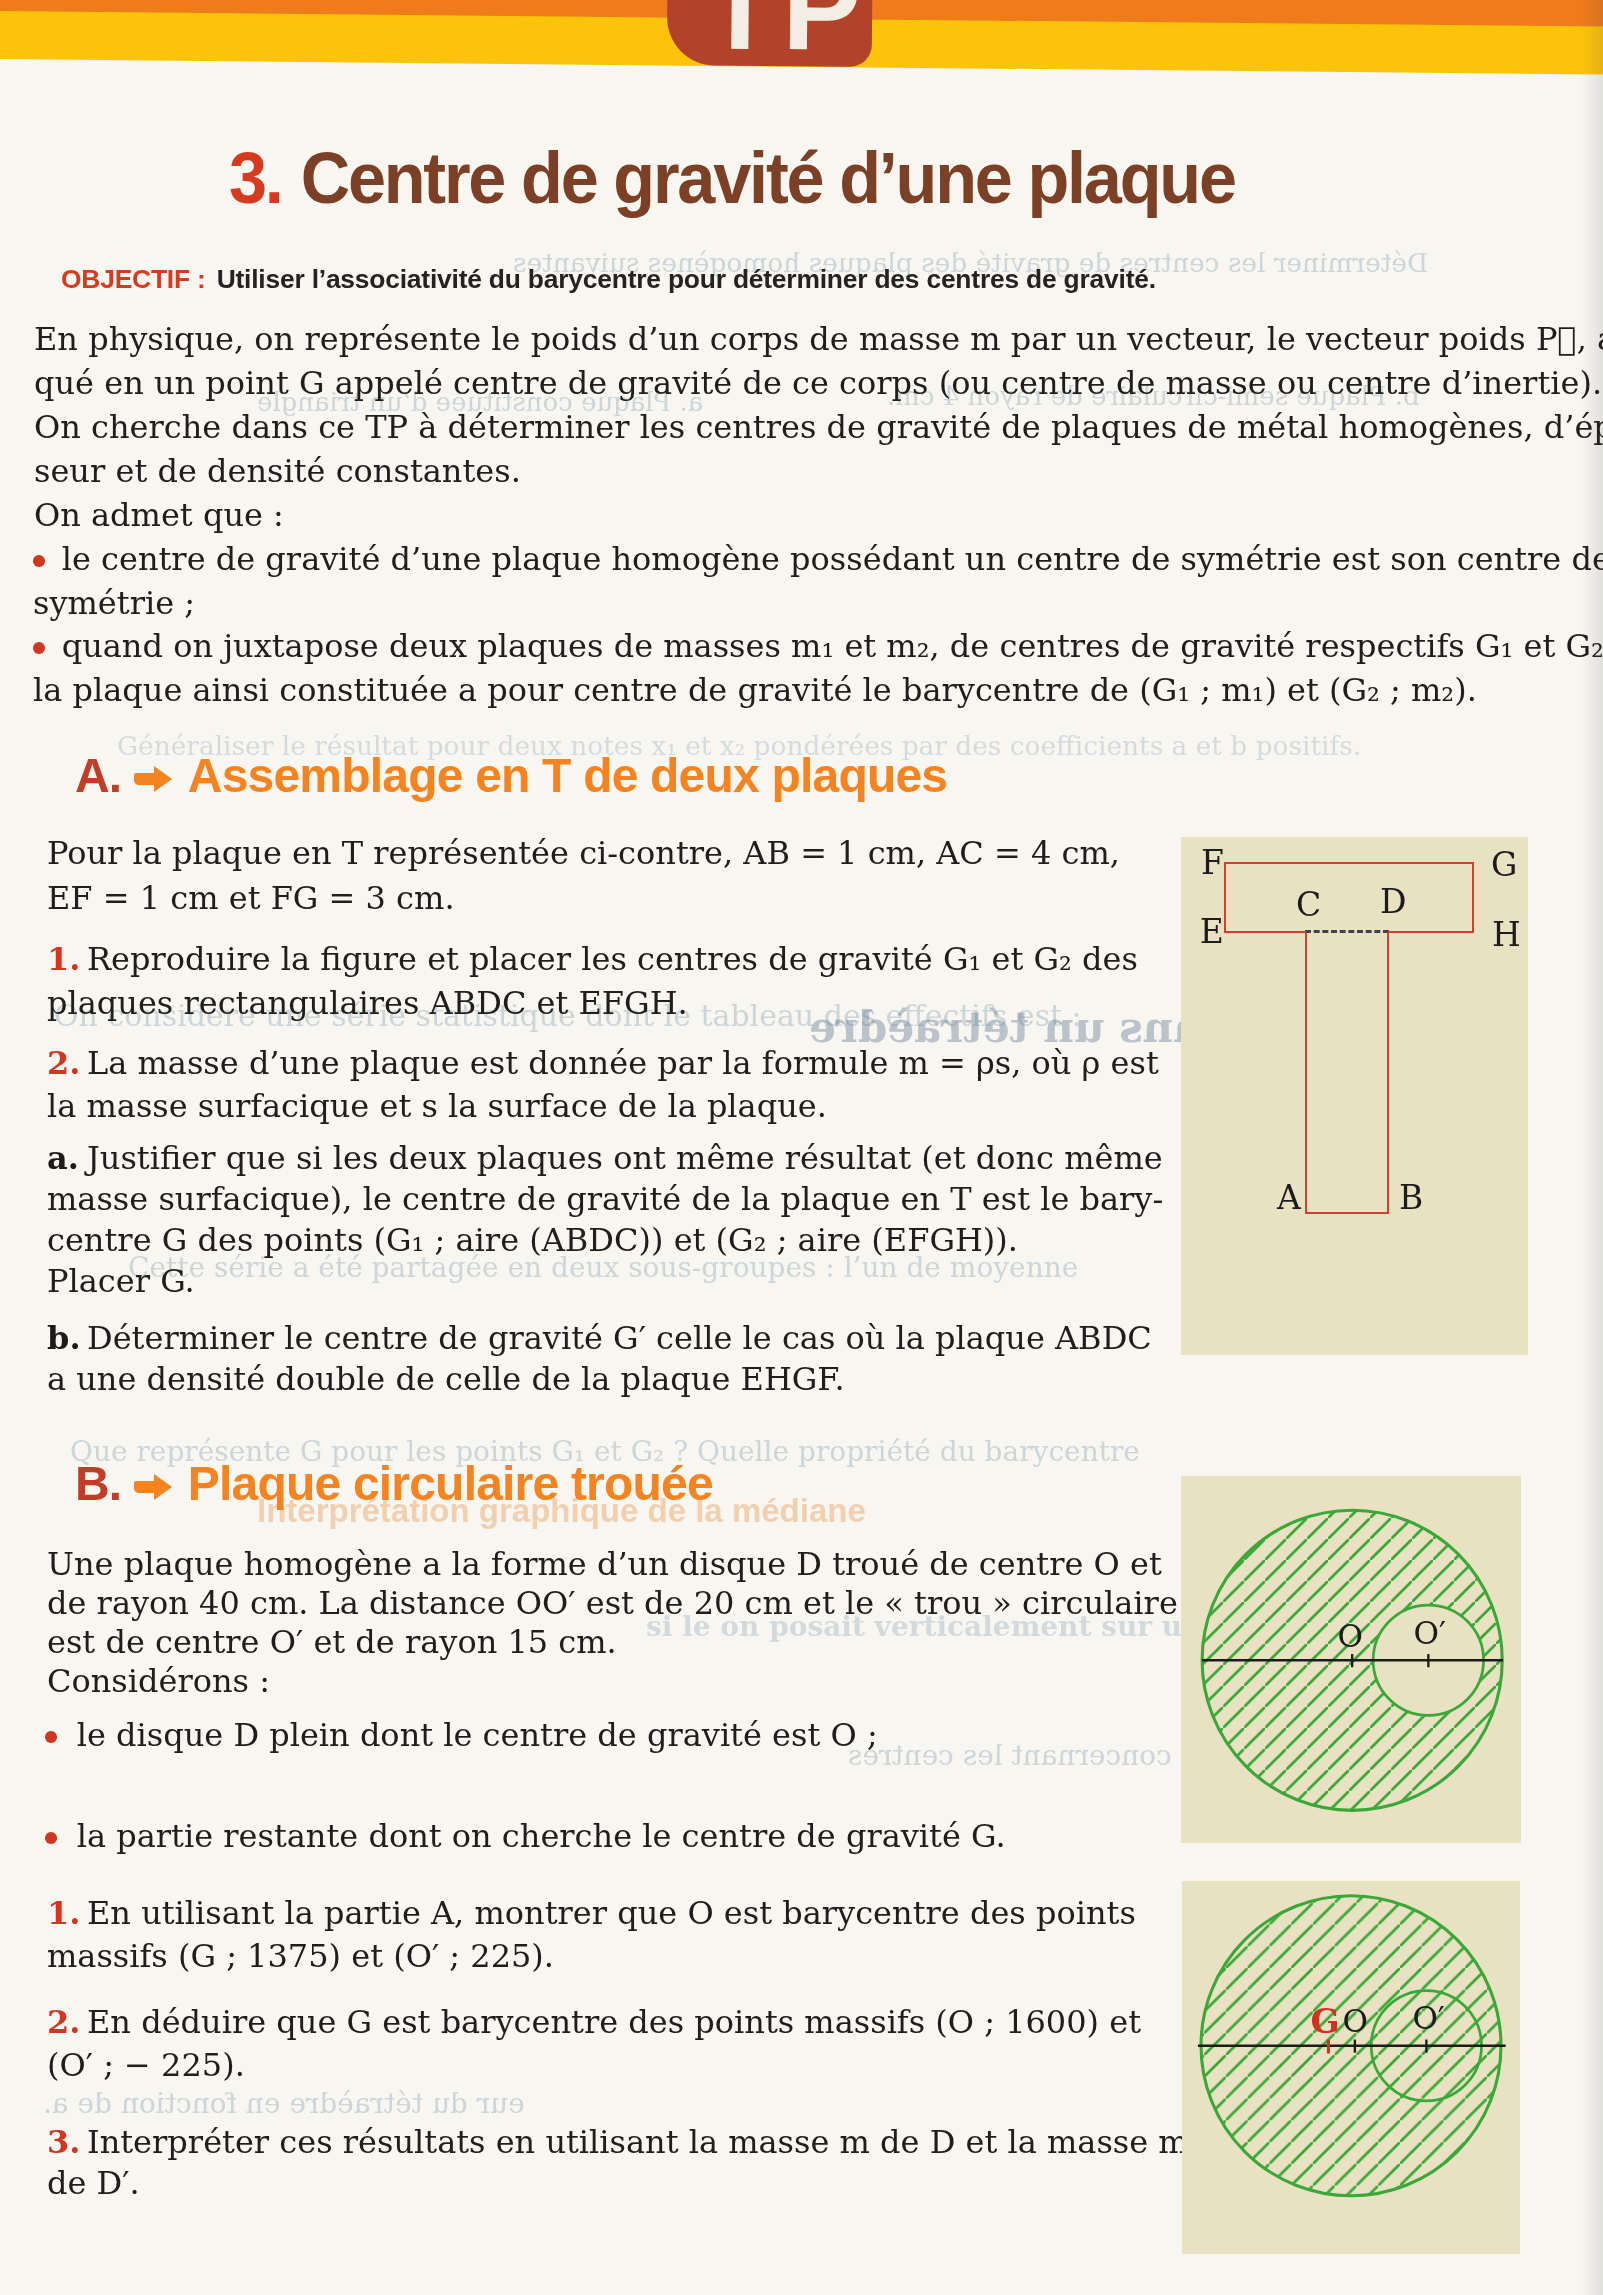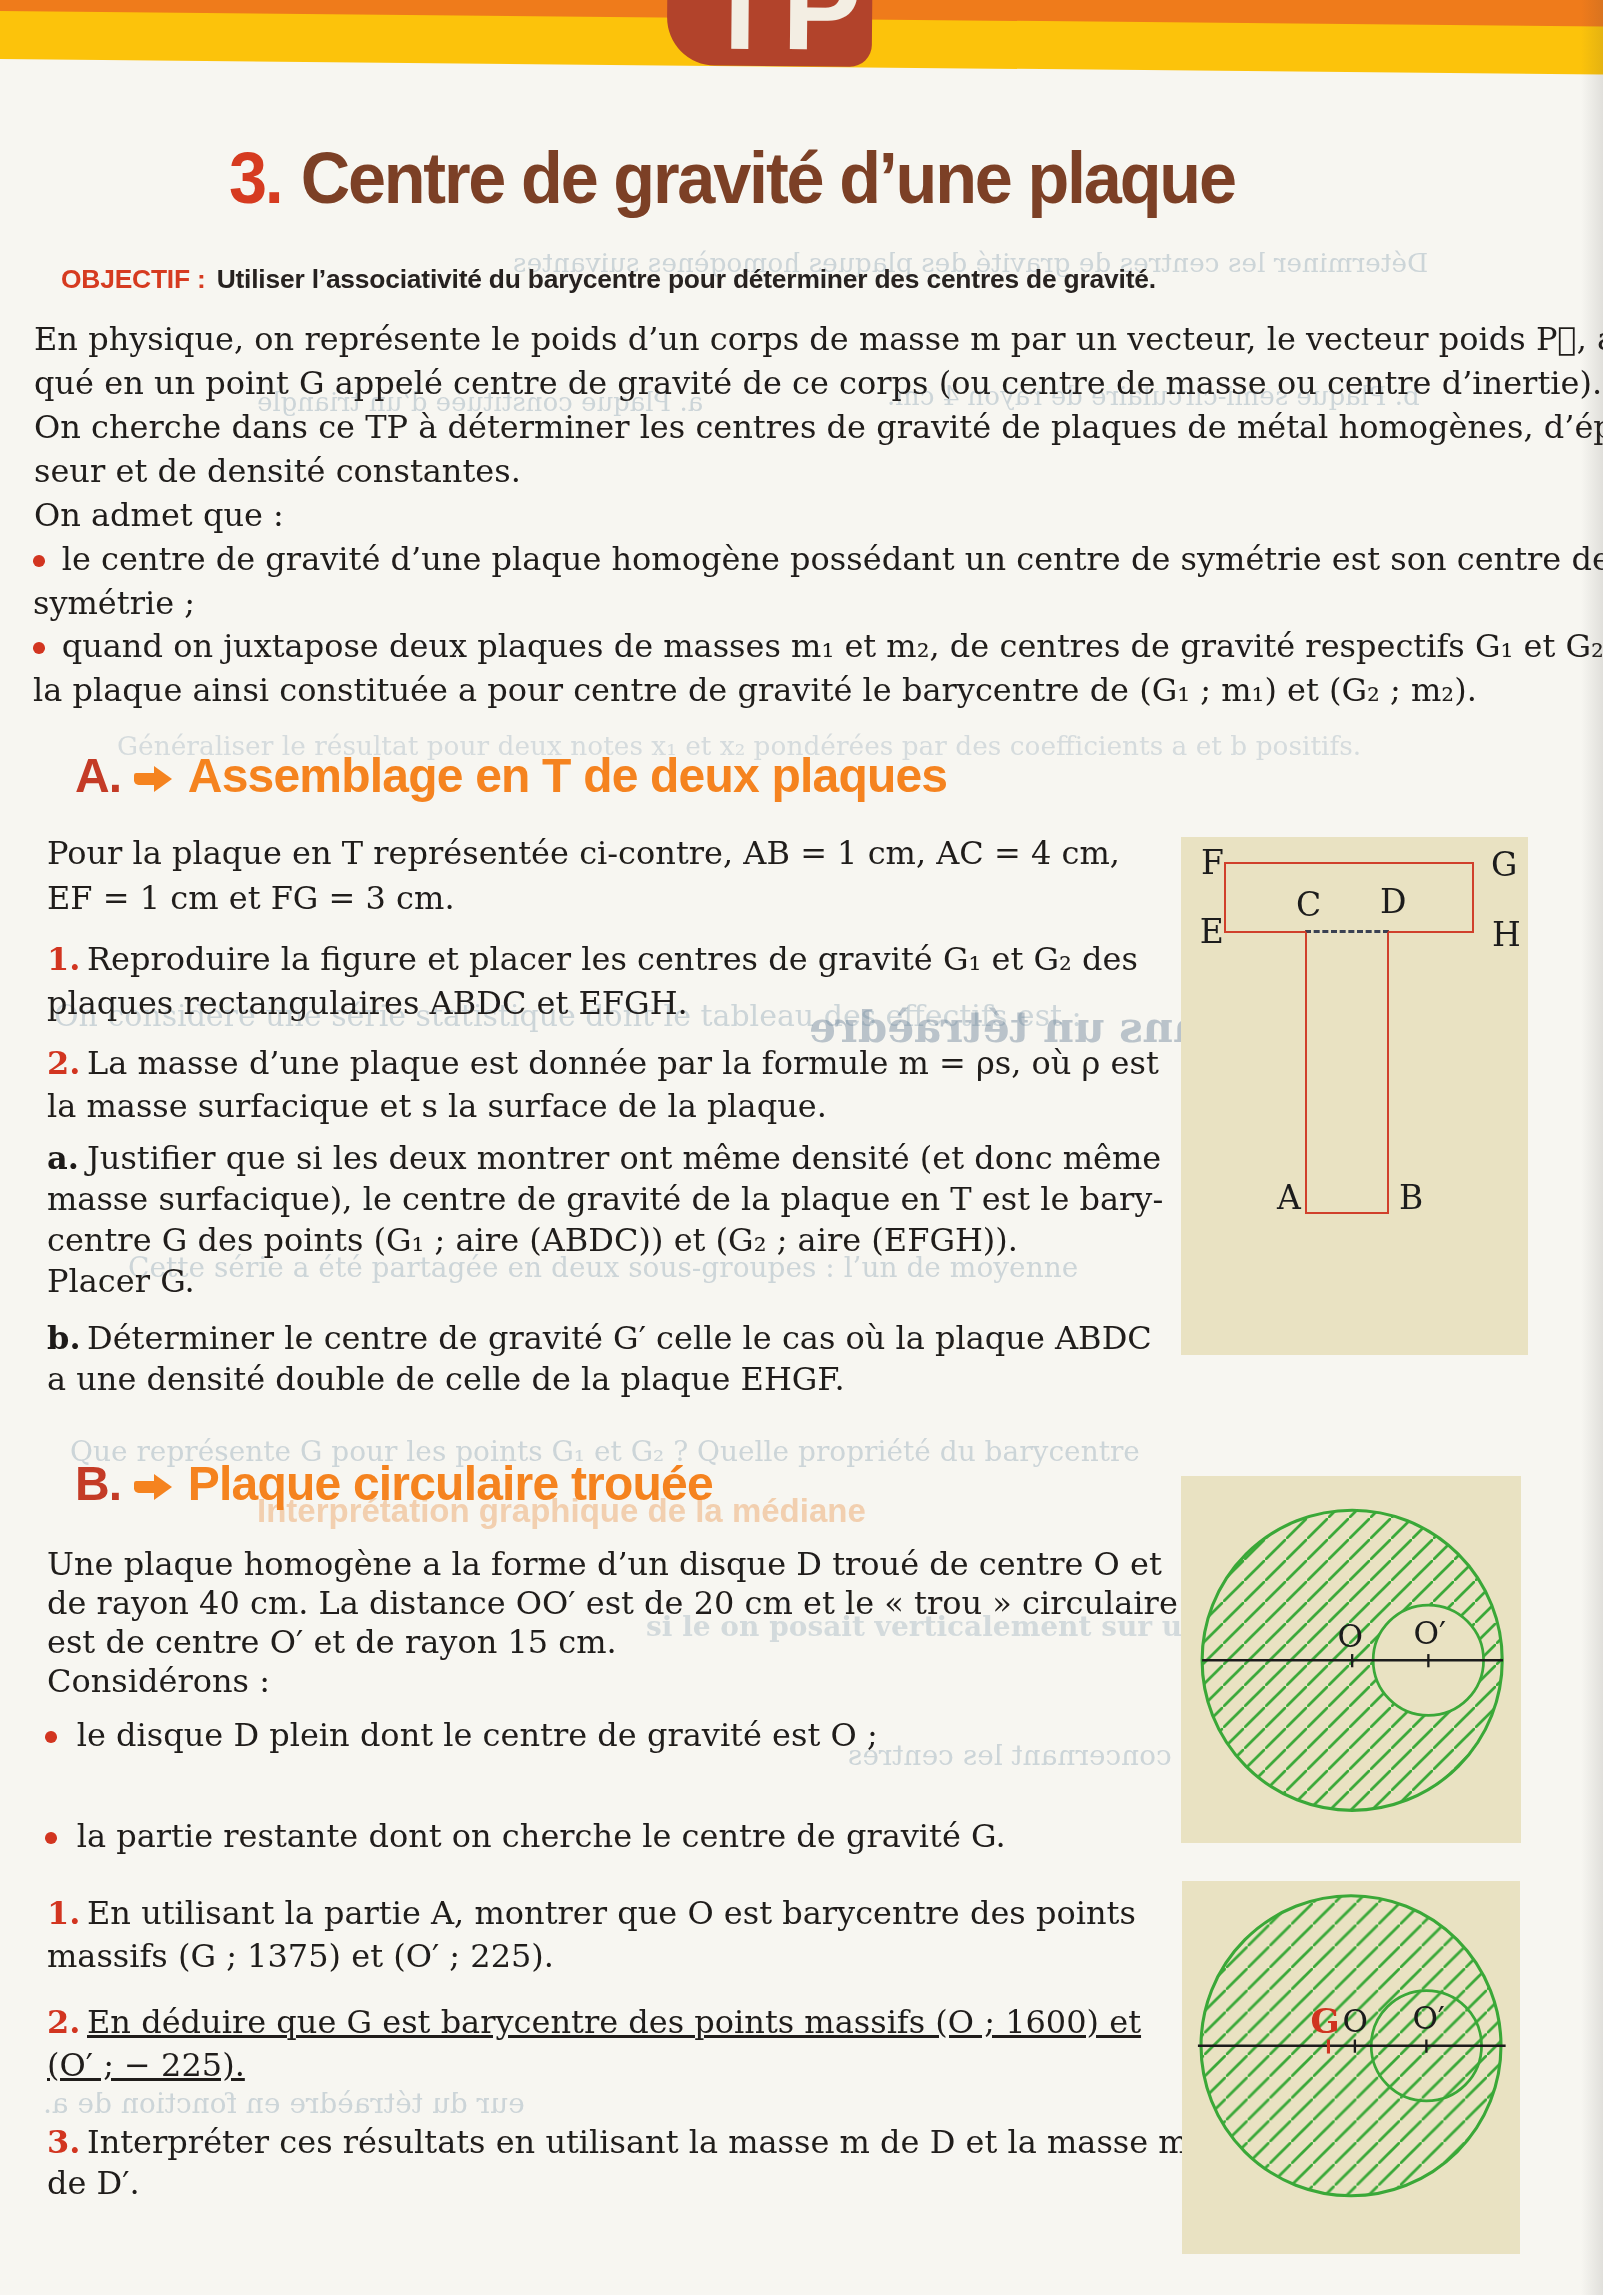--- a/index.html
+++ b/index.html
@@ -58,21 +58,21 @@
   #pA{left:47px;top:831px;line-height:45px;}
   #aq1{left:47px;top:937px;line-height:44px;}
   #aq2{left:47px;top:1042px;line-height:43px;}
   #aqa{left:47px;top:1138px;line-height:41px;}
   #aqb{left:47px;top:1318px;line-height:41px;}
   #pB{left:47px;top:1545px;line-height:39px;}
   #bb1{left:45px;top:1716px;}
   #bb2{left:45px;top:1764px;}
   #bb3{left:45px;top:1817px;}
   #bq1{left:47px;top:1892px;line-height:43px;}
-  #bq2{left:47px;top:2001px;line-height:43px;text-decoration:underline;}
+  #bq2{left:47px;top:2001px;line-height:43px;}
   #bq3{left:47px;top:2122px;line-height:41px;}
 
   .num{color:#d23520;font-weight:bold;display:inline-block;min-width:40px;}
   .abnum{color:#1d1a18;font-weight:bold;display:inline-block;min-width:40px;}
 
   
   .panel{position:absolute;background:#e9e2c2;}
   #panel-t{left:1181px;top:837px;width:347px;height:518px;}
   #panel-d1{left:1181px;top:1476px;width:340px;height:367px;}
   #panel-d2{left:1182px;top:1881px;width:338px;height:373px;}
@@ -172,21 +172,21 @@
     <div class="ln"><span class="num">1.</span><span>Reproduire la figure et placer les centres de gravité G₁ et G₂ des</span></div>
     <div class="ln">plaques rectangulaires ABDC et EFGH.</div>
   </div>
 
   <div class="blk" id="aq2">
     <div class="ln"><span class="num">2.</span><span>La masse d’une plaque est donnée par la formule m = ρs, où ρ est</span></div>
     <div class="ln">la masse surfacique et s la surface de la plaque.</div>
   </div>
 
   <div class="blk" id="aqa">
-    <div class="ln"><span class="abnum">a.</span><span>Justifier que si les deux montrer ont même densité (et donc même</span></div>
+    <div class="ln"><span class="abnum">a.</span><span>Justifier que si les deux plaques ont même résultat (et donc même</span></div>
     <div class="ln">masse surfacique), le centre de gravité de la plaque en T est le bary-</div>
     <div class="ln">centre G des points (G₁ ; aire (ABDC)) et (G₂ ; aire (EFGH)).</div>
     <div class="ln">Placer G.</div>
   </div>
 
   <div class="blk" id="aqb">
     <div class="ln"><span class="abnum">b.</span><span>Déterminer le centre de gravité G′ celle le cas où la plaque ABDC</span></div>
     <div class="ln">a une densité double de celle de la plaque EHGF.</div>
   </div>
 

